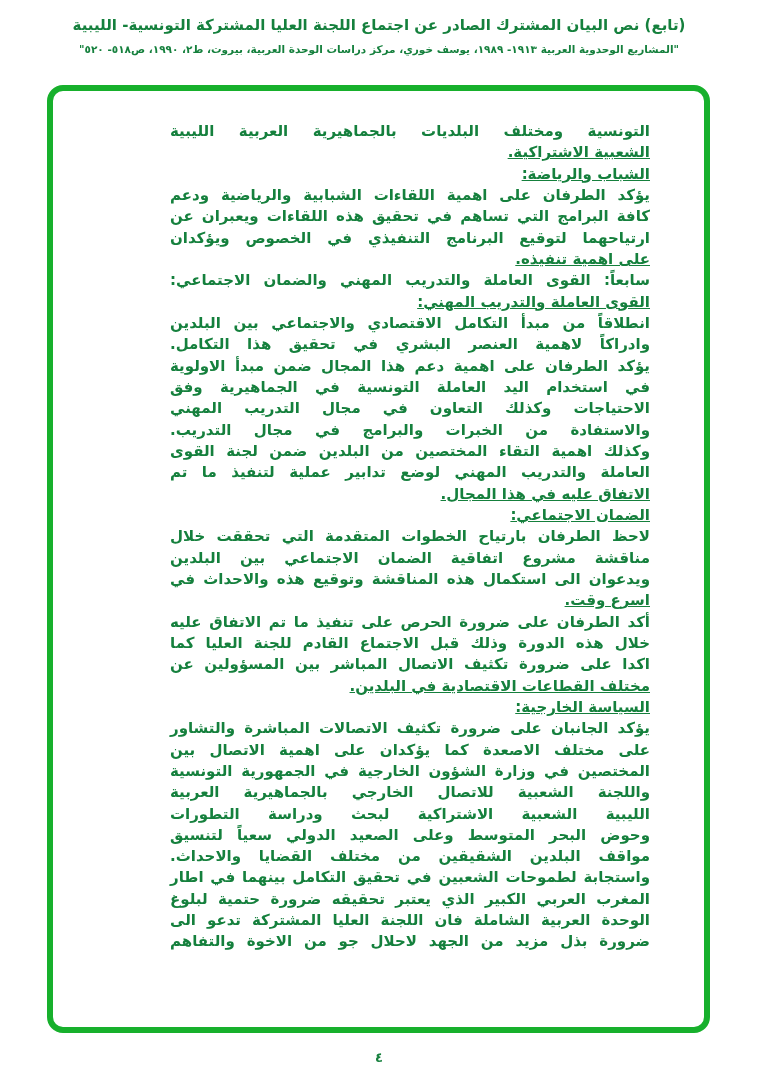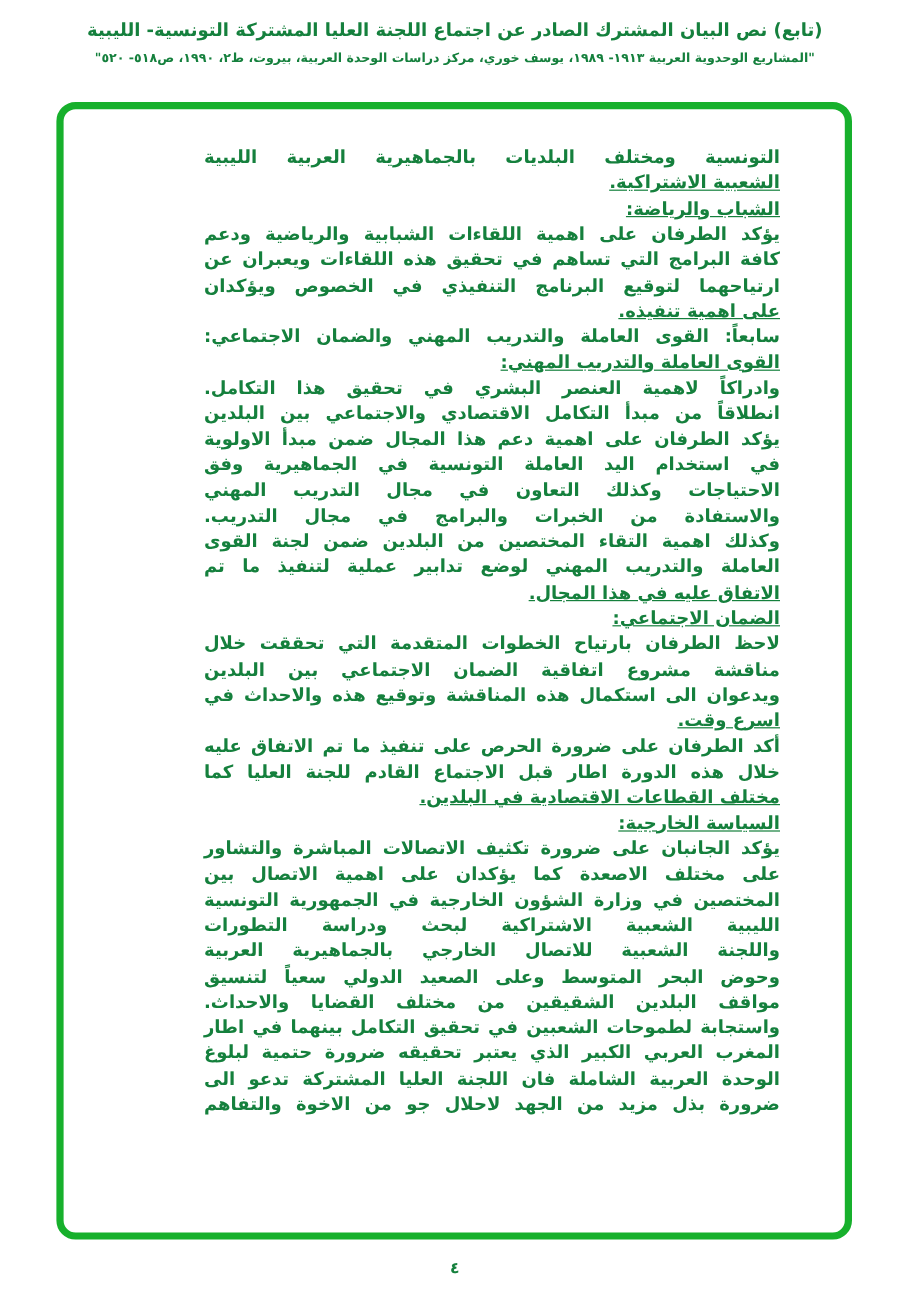--- a/index.html
+++ b/index.html
@@ -99,43 +99,44 @@
   <div class="text-column">
       <div class="text-line line-justify">التونسية ومختلف البلديات بالجماهيرية العربية الليبية</div>
       <div class="text-line line-right">الشعبية الاشتراكية.</div>
       <div class="text-line line-right">الشباب والرياضة:</div>
       <div class="text-line line-justify">يؤكد الطرفان على اهمية اللقاءات الشبابية والرياضية ودعم</div>
       <div class="text-line line-justify">كافة البرامج التي تساهم في تحقيق هذه اللقاءات ويعبران عن</div>
       <div class="text-line line-justify">ارتياحهما لتوقيع البرنامج التنفيذي في الخصوص ويؤكدان</div>
       <div class="text-line line-right">على اهمية تنفيذه.</div>
       <div class="text-line line-justify">سابعاً: القوى العاملة والتدريب المهني والضمان الاجتماعي:</div>
       <div class="text-line line-right">القوى العاملة والتدريب المهني:</div>
+      <div class="text-line line-justify">انطلاقاً من مبدأ التكامل الاقتصادي والاجتماعي بين البلدين</div>
       <div class="text-line line-justify">وادراكاً لاهمية العنصر البشري في تحقيق هذا التكامل.</div>
-      <div class="text-line line-justify">انطلاقاً من مبدأ التكامل الاقتصادي والاجتماعي بين البلدين</div>
       <div class="text-line line-justify">يؤكد الطرفان على اهمية دعم هذا المجال ضمن مبدأ الاولوية</div>
       <div class="text-line line-justify">في استخدام اليد العاملة التونسية في الجماهيرية وفق</div>
       <div class="text-line line-justify">الاحتياجات وكذلك التعاون في مجال التدريب المهني</div>
       <div class="text-line line-justify">والاستفادة من الخبرات والبرامج في مجال التدريب.</div>
       <div class="text-line line-justify">وكذلك اهمية التقاء المختصين من البلدين ضمن لجنة القوى</div>
       <div class="text-line line-justify">العاملة والتدريب المهني لوضع تدابير عملية لتنفيذ ما تم</div>
       <div class="text-line line-right">الاتفاق عليه في هذا المجال.</div>
       <div class="text-line line-right">الضمان الاجتماعي:</div>
       <div class="text-line line-justify">لاحظ الطرفان بارتياح الخطوات المتقدمة التي تحققت خلال</div>
       <div class="text-line line-justify">مناقشة مشروع اتفاقية الضمان الاجتماعي بين البلدين</div>
       <div class="text-line line-justify">ويدعوان الى استكمال هذه المناقشة وتوقيع هذه والاحداث في</div>
       <div class="text-line line-right">اسرع وقت.</div>
       <div class="text-line line-justify">أكد الطرفان على ضرورة الحرص على تنفيذ ما تم الاتفاق عليه</div>
-      <div class="text-line line-justify">خلال هذه الدورة اطار قبل الاجتماع القادم للجنة العليا كما</div>
+      <div class="text-line line-justify">خلال هذه الدورة وذلك قبل الاجتماع القادم للجنة العليا كما</div>
+      <div class="text-line line-justify">اكدا على ضرورة تكثيف الاتصال المباشر بين المسؤولين عن</div>
       <div class="text-line line-right">مختلف القطاعات الاقتصادية في البلدين.</div>
       <div class="text-line line-right">السياسة الخارجية:</div>
       <div class="text-line line-justify">يؤكد الجانبان على ضرورة تكثيف الاتصالات المباشرة والتشاور</div>
       <div class="text-line line-justify">على مختلف الاصعدة كما يؤكدان على اهمية الاتصال بين</div>
       <div class="text-line line-justify">المختصين في وزارة الشؤون الخارجية في الجمهورية التونسية</div>
+      <div class="text-line line-justify">واللجنة الشعبية للاتصال الخارجي بالجماهيرية العربية</div>
       <div class="text-line line-justify">الليبية الشعبية الاشتراكية لبحث ودراسة التطورات</div>
-      <div class="text-line line-justify">واللجنة الشعبية للاتصال الخارجي بالجماهيرية العربية</div>
       <div class="text-line line-justify">وحوض البحر المتوسط وعلى الصعيد الدولي سعياً لتنسيق</div>
       <div class="text-line line-justify">مواقف البلدين الشقيقين من مختلف القضايا والاحداث.</div>
       <div class="text-line line-justify">واستجابة لطموحات الشعبين في تحقيق التكامل بينهما في اطار</div>
       <div class="text-line line-justify">المغرب العربي الكبير الذي يعتبر تحقيقه ضرورة حتمية لبلوغ</div>
       <div class="text-line line-justify">الوحدة العربية الشاملة فان اللجنة العليا المشتركة تدعو الى</div>
       <div class="text-line line-justify">ضرورة بذل مزيد من الجهد لاحلال جو من الاخوة والتفاهم</div>
     </div>
 
   <div class="page-number">٤</div>
 

